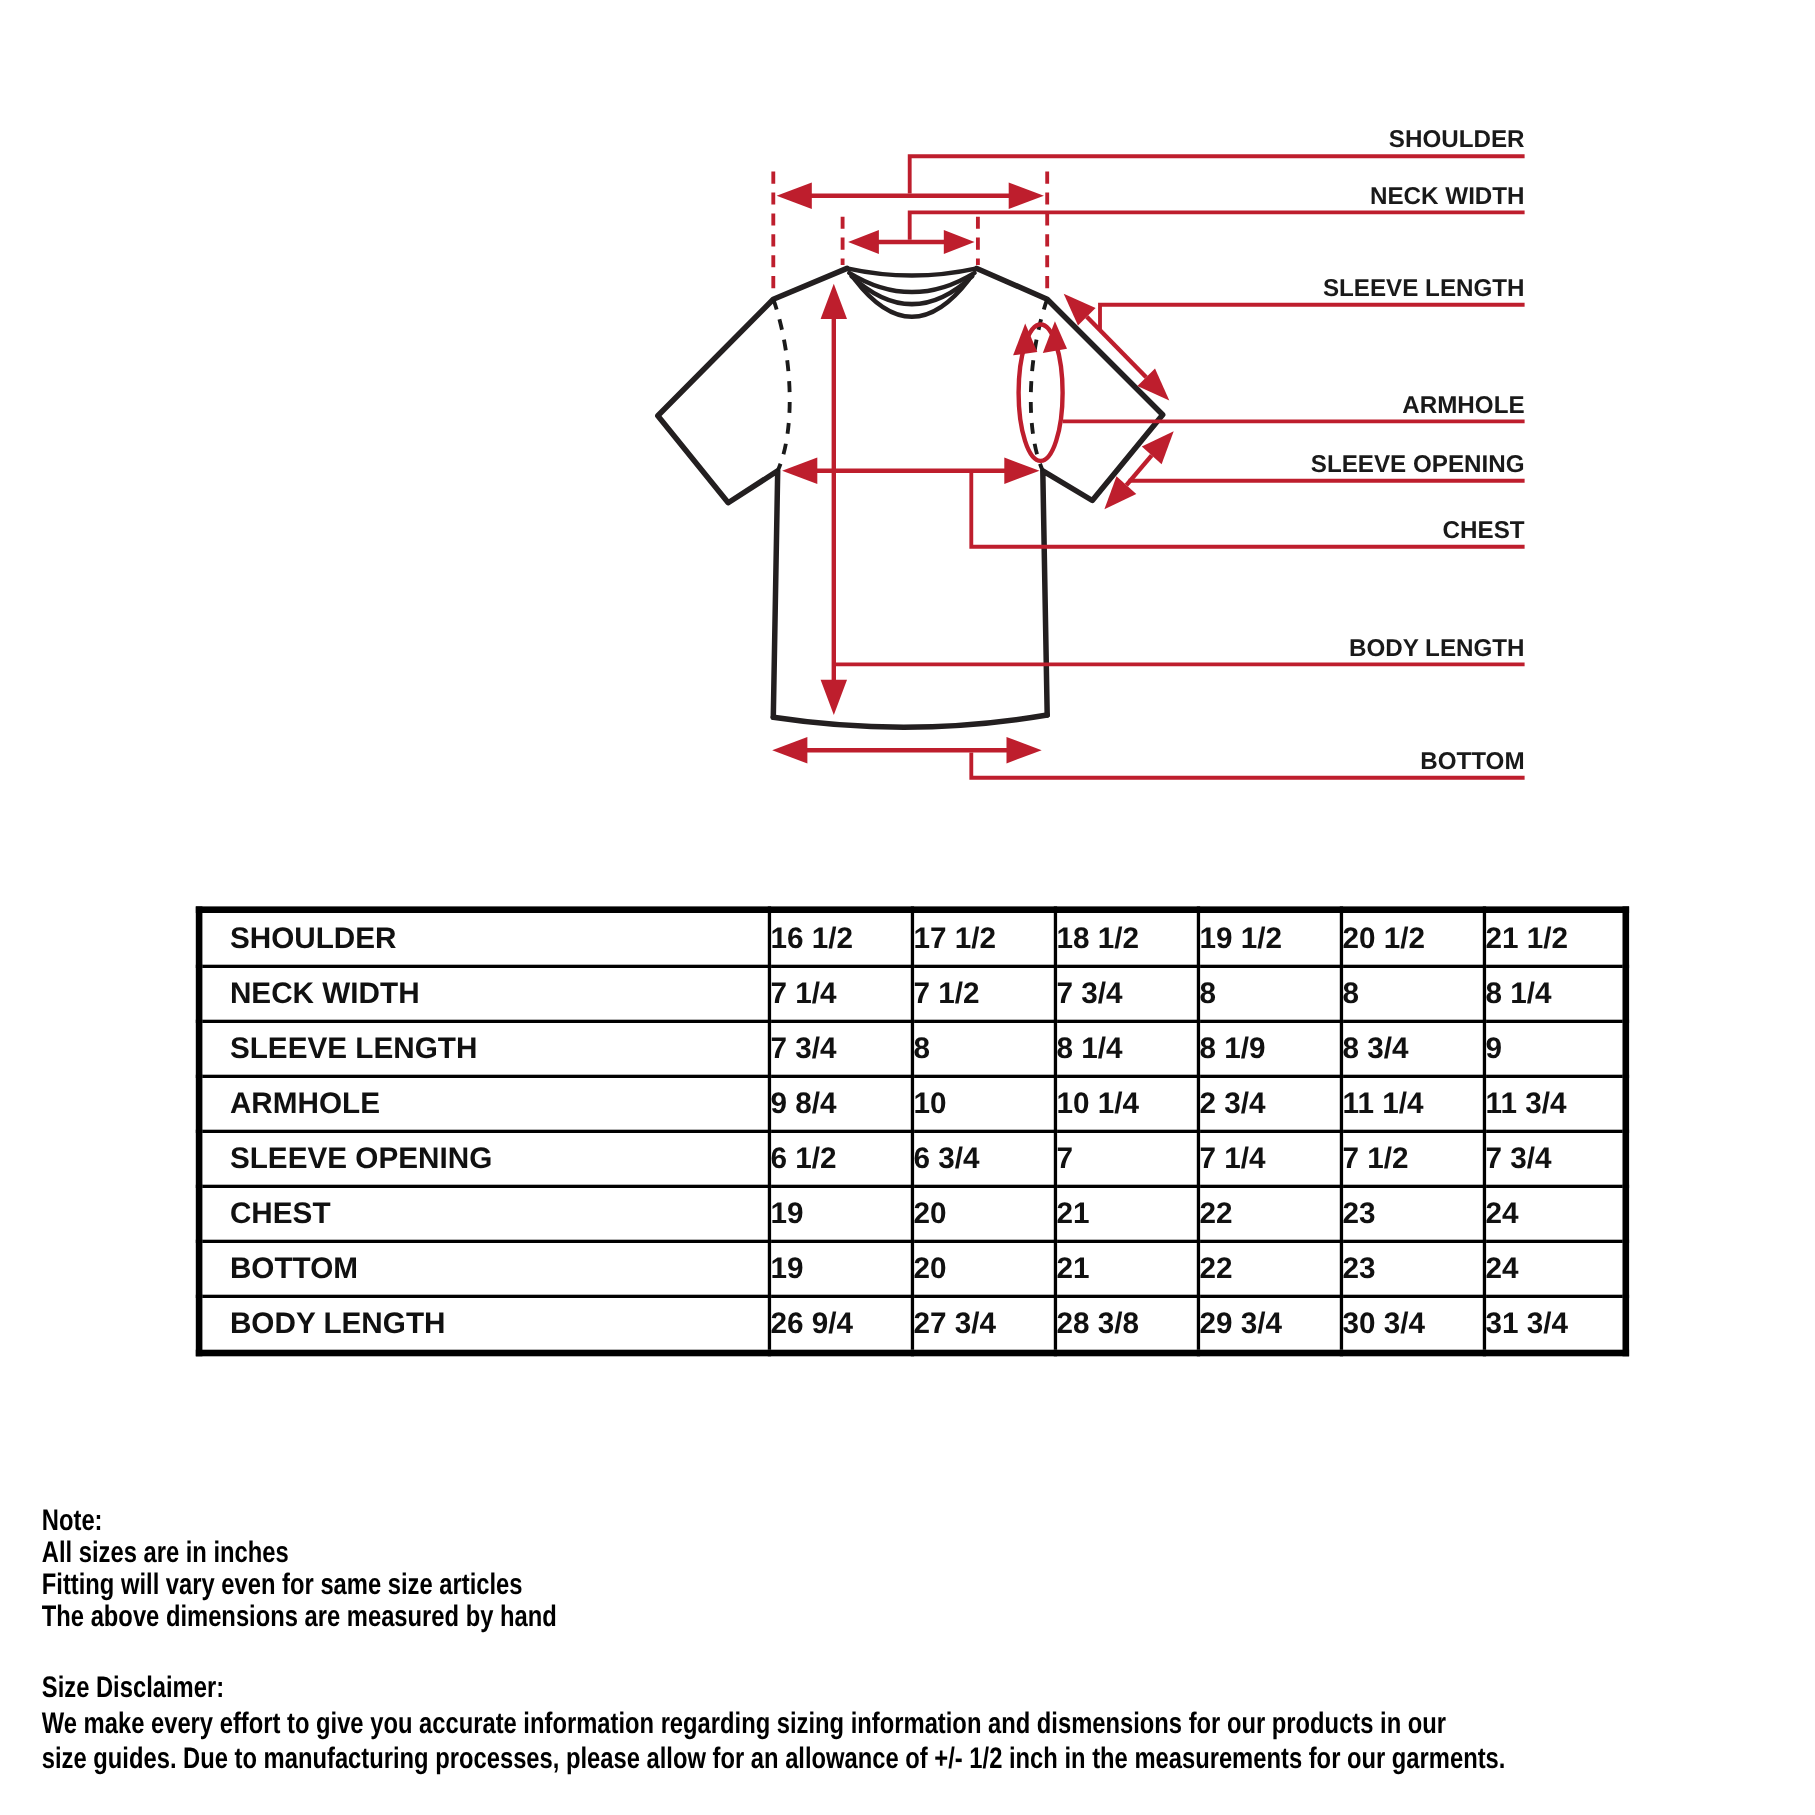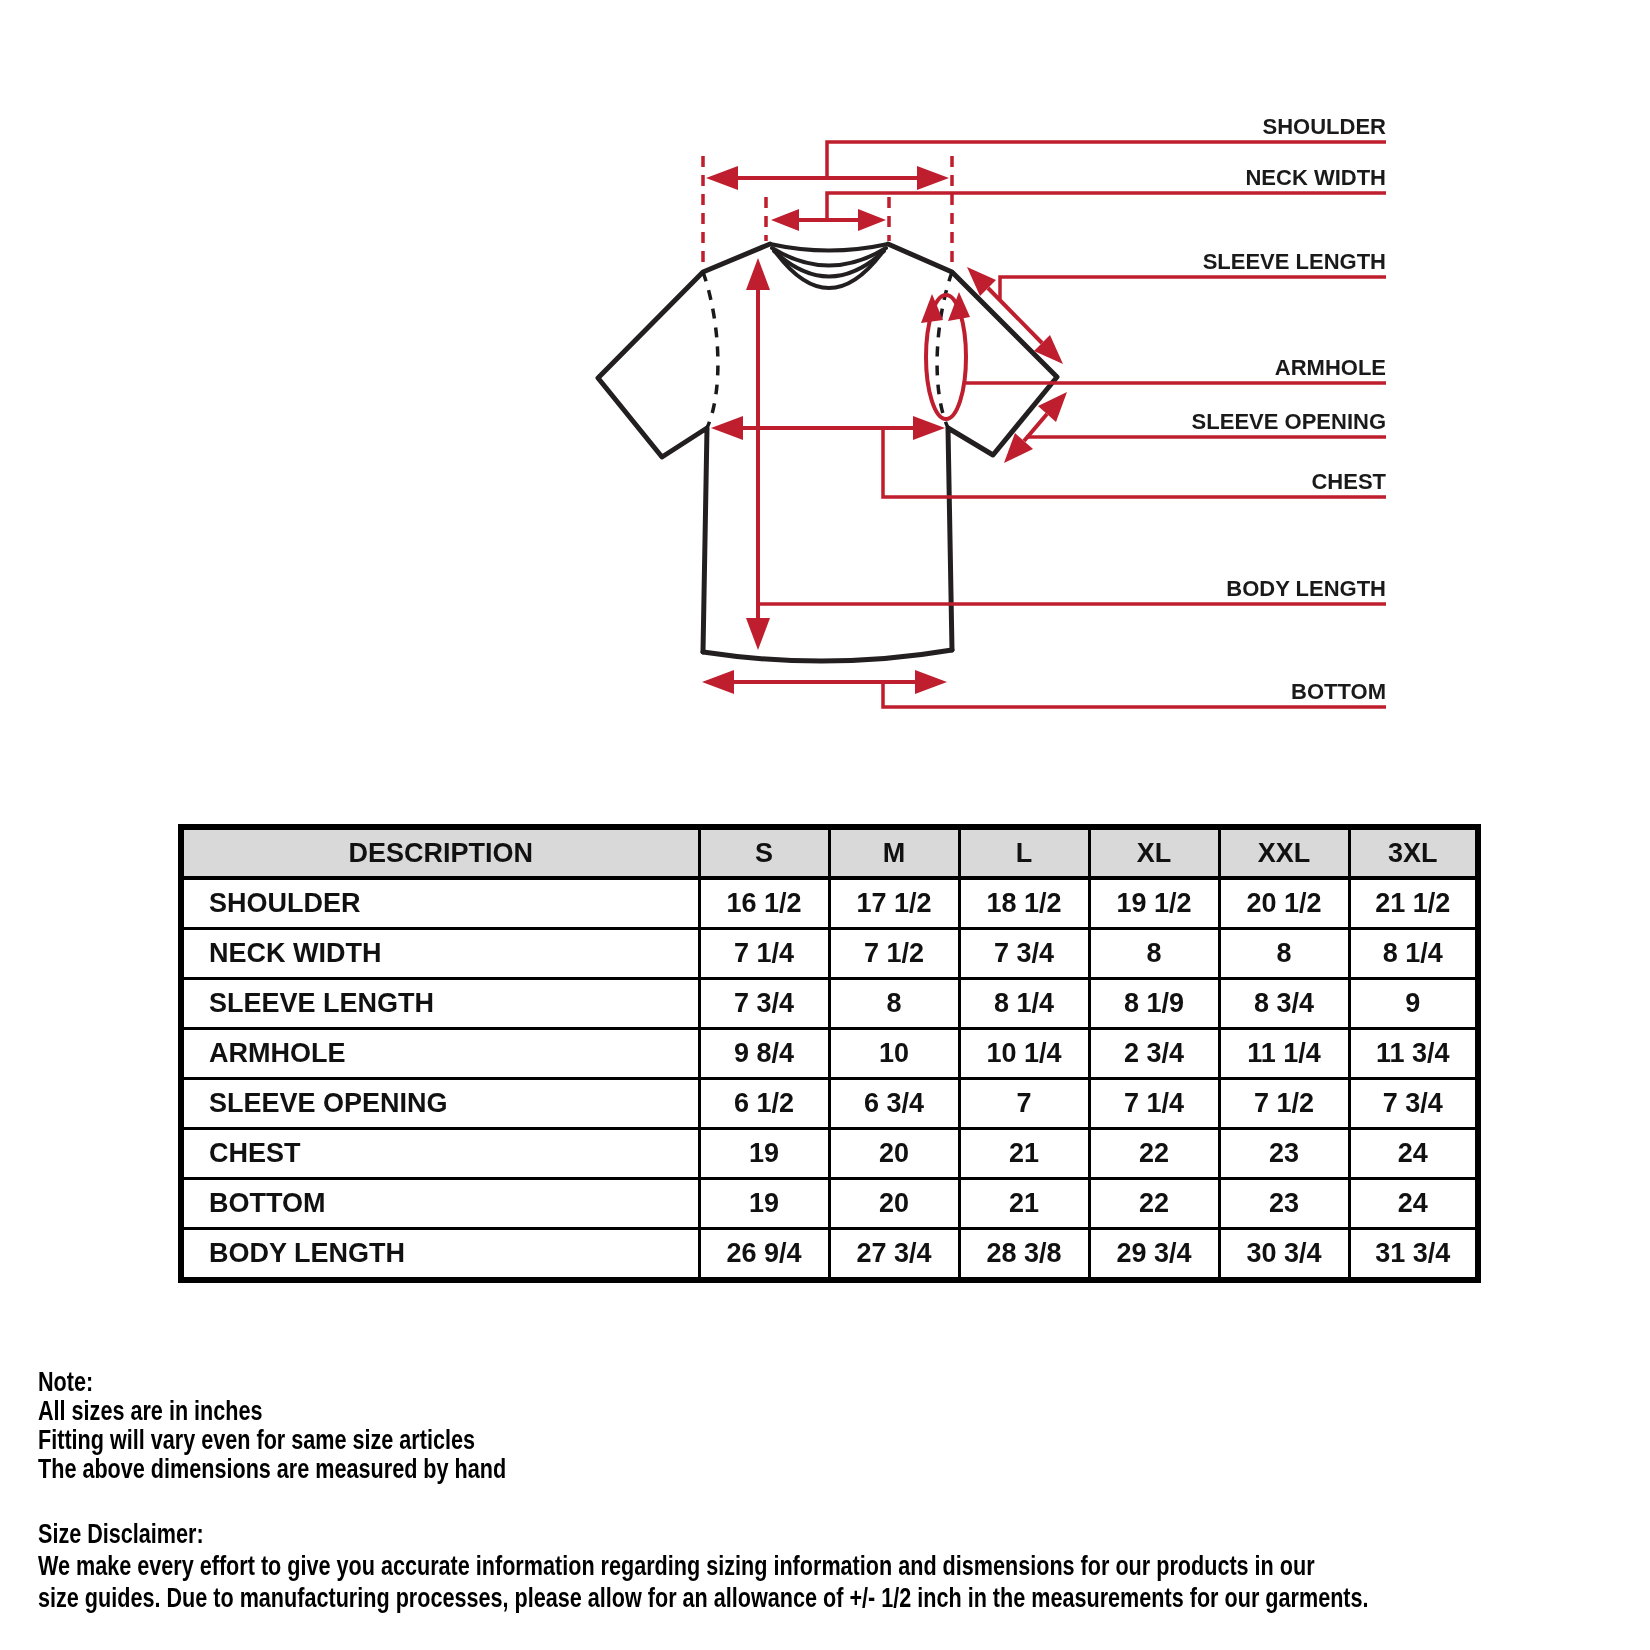--- a/index.html
+++ b/index.html
@@ -7,21 +7,21 @@
        font-family:"Liberation Sans",sans-serif;color:#231f20;}
   #diagram{position:absolute;left:0;top:0;width:1650px;height:770px;}
   .dlabel{font-family:"Liberation Sans",sans-serif;font-weight:bold;font-size:22px;fill:#1a1a1a;}
   
   #size-table{position:absolute;left:178px;top:824px;border-collapse:collapse;
               table-layout:fixed;width:1297px;}
   #size-table td,#size-table th{border:3px solid #000;font-weight:bold;font-size:27px;
               height:47px;padding:0;vertical-align:middle;color:#111;}
   #size-table th{background:#d9d9d9;text-align:center;height:46px;border-bottom-width:4px;}
   #size-table td.rowlabel{text-align:left;padding-left:25px;}
-  #size-table td.val{text-align:center;}
+  #size-table td.val{text-align:left;}
   #size-table{border:6px solid #000;}
   
   .textblock{position:absolute;left:38px;font-weight:bold;font-size:27px;line-height:29px;
              transform:scaleX(0.8);transform-origin:left top;white-space:nowrap;color:#000;}
   #note-block{top:1368px;}
   #disclaimer-block{top:1518px;line-height:32px;}
 </style>
 </head>
 <body>
 
@@ -131,29 +131,20 @@
   <colgroup>
     <col style="width:518px">
       <col style="width:130px">
       <col style="width:130px">
     <col style="width:130px">
       <col style="width:130px">
       <col style="width:130px">
       <col style="width:129px">
   </colgroup>
   <tbody>
-      <tr>
-    <th>DESCRIPTION</th>
-    <th>S</th>
-    <th>M</th>
-    <th>L</th>
-    <th>XL</th>
-    <th>XXL</th>
-    <th>3XL</th>
-  </tr>
   <tr>
     <td class="rowlabel">SHOULDER</td>
     <td class="val">16 1/2</td>
     <td class="val">17 1/2</td>
     <td class="val">18 1/2</td>
     <td class="val">19 1/2</td>
     <td class="val">20 1/2</td>
     <td class="val">21 1/2</td>
   </tr>
   <tr>

